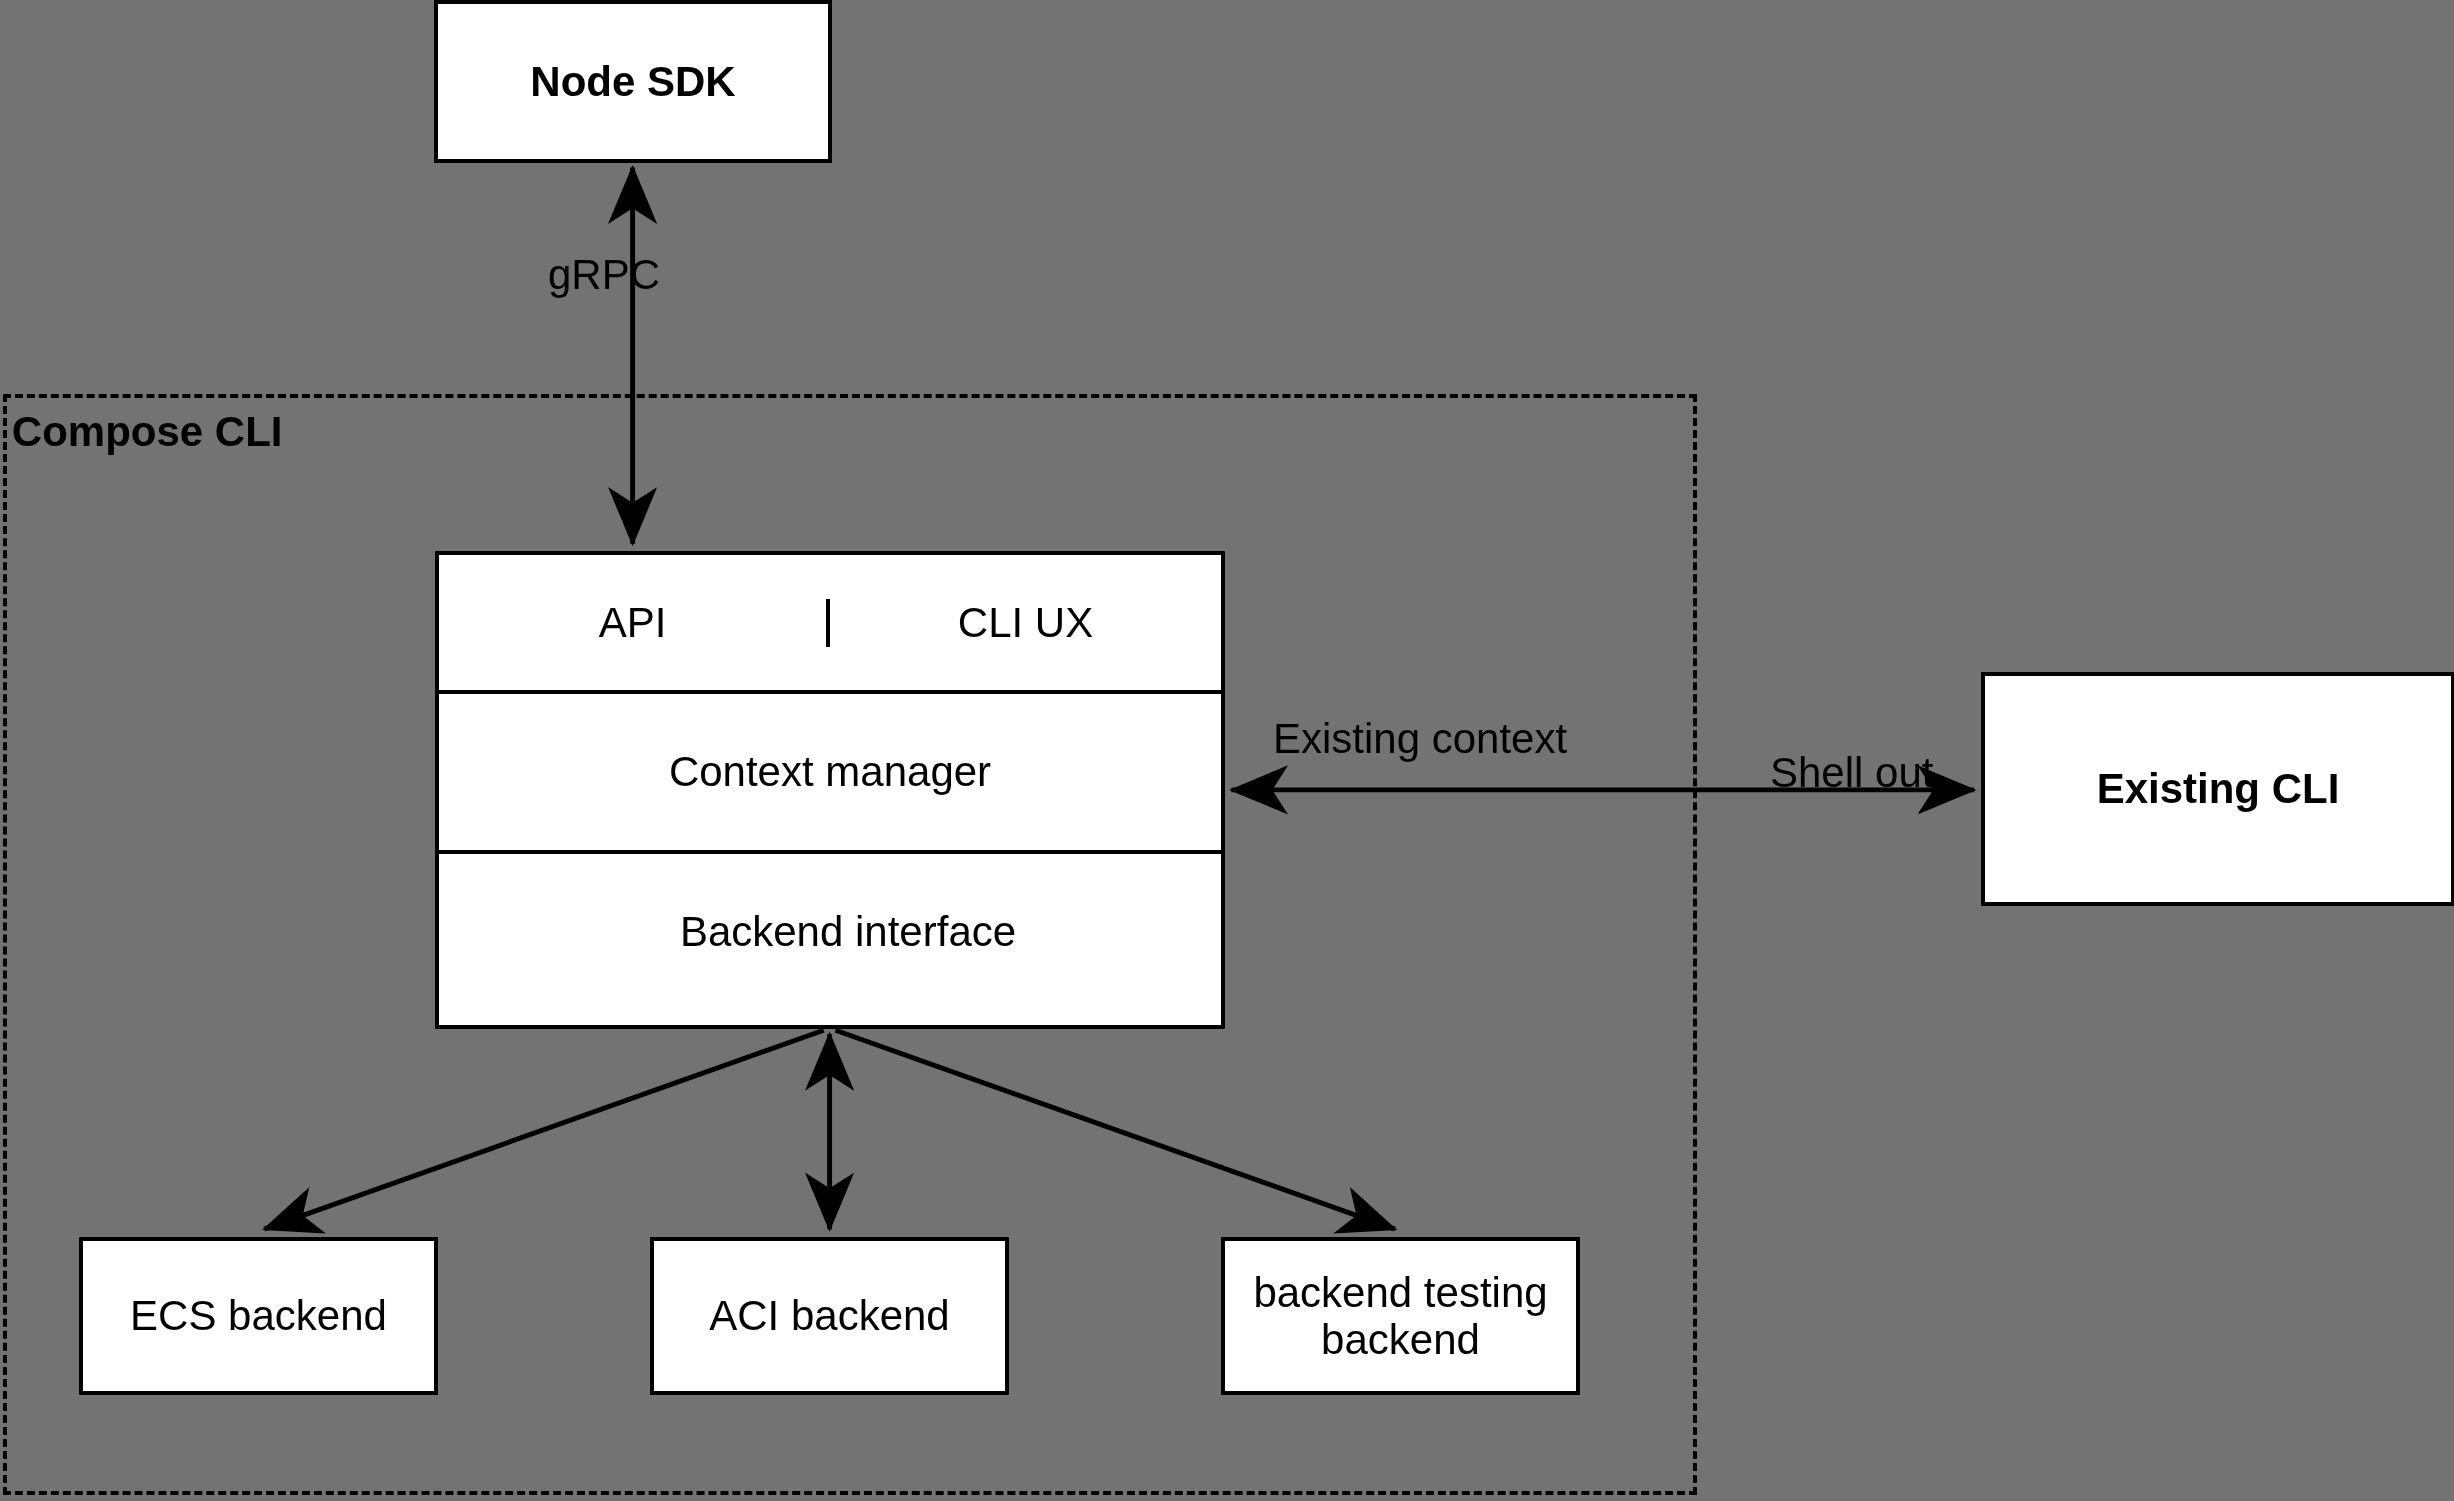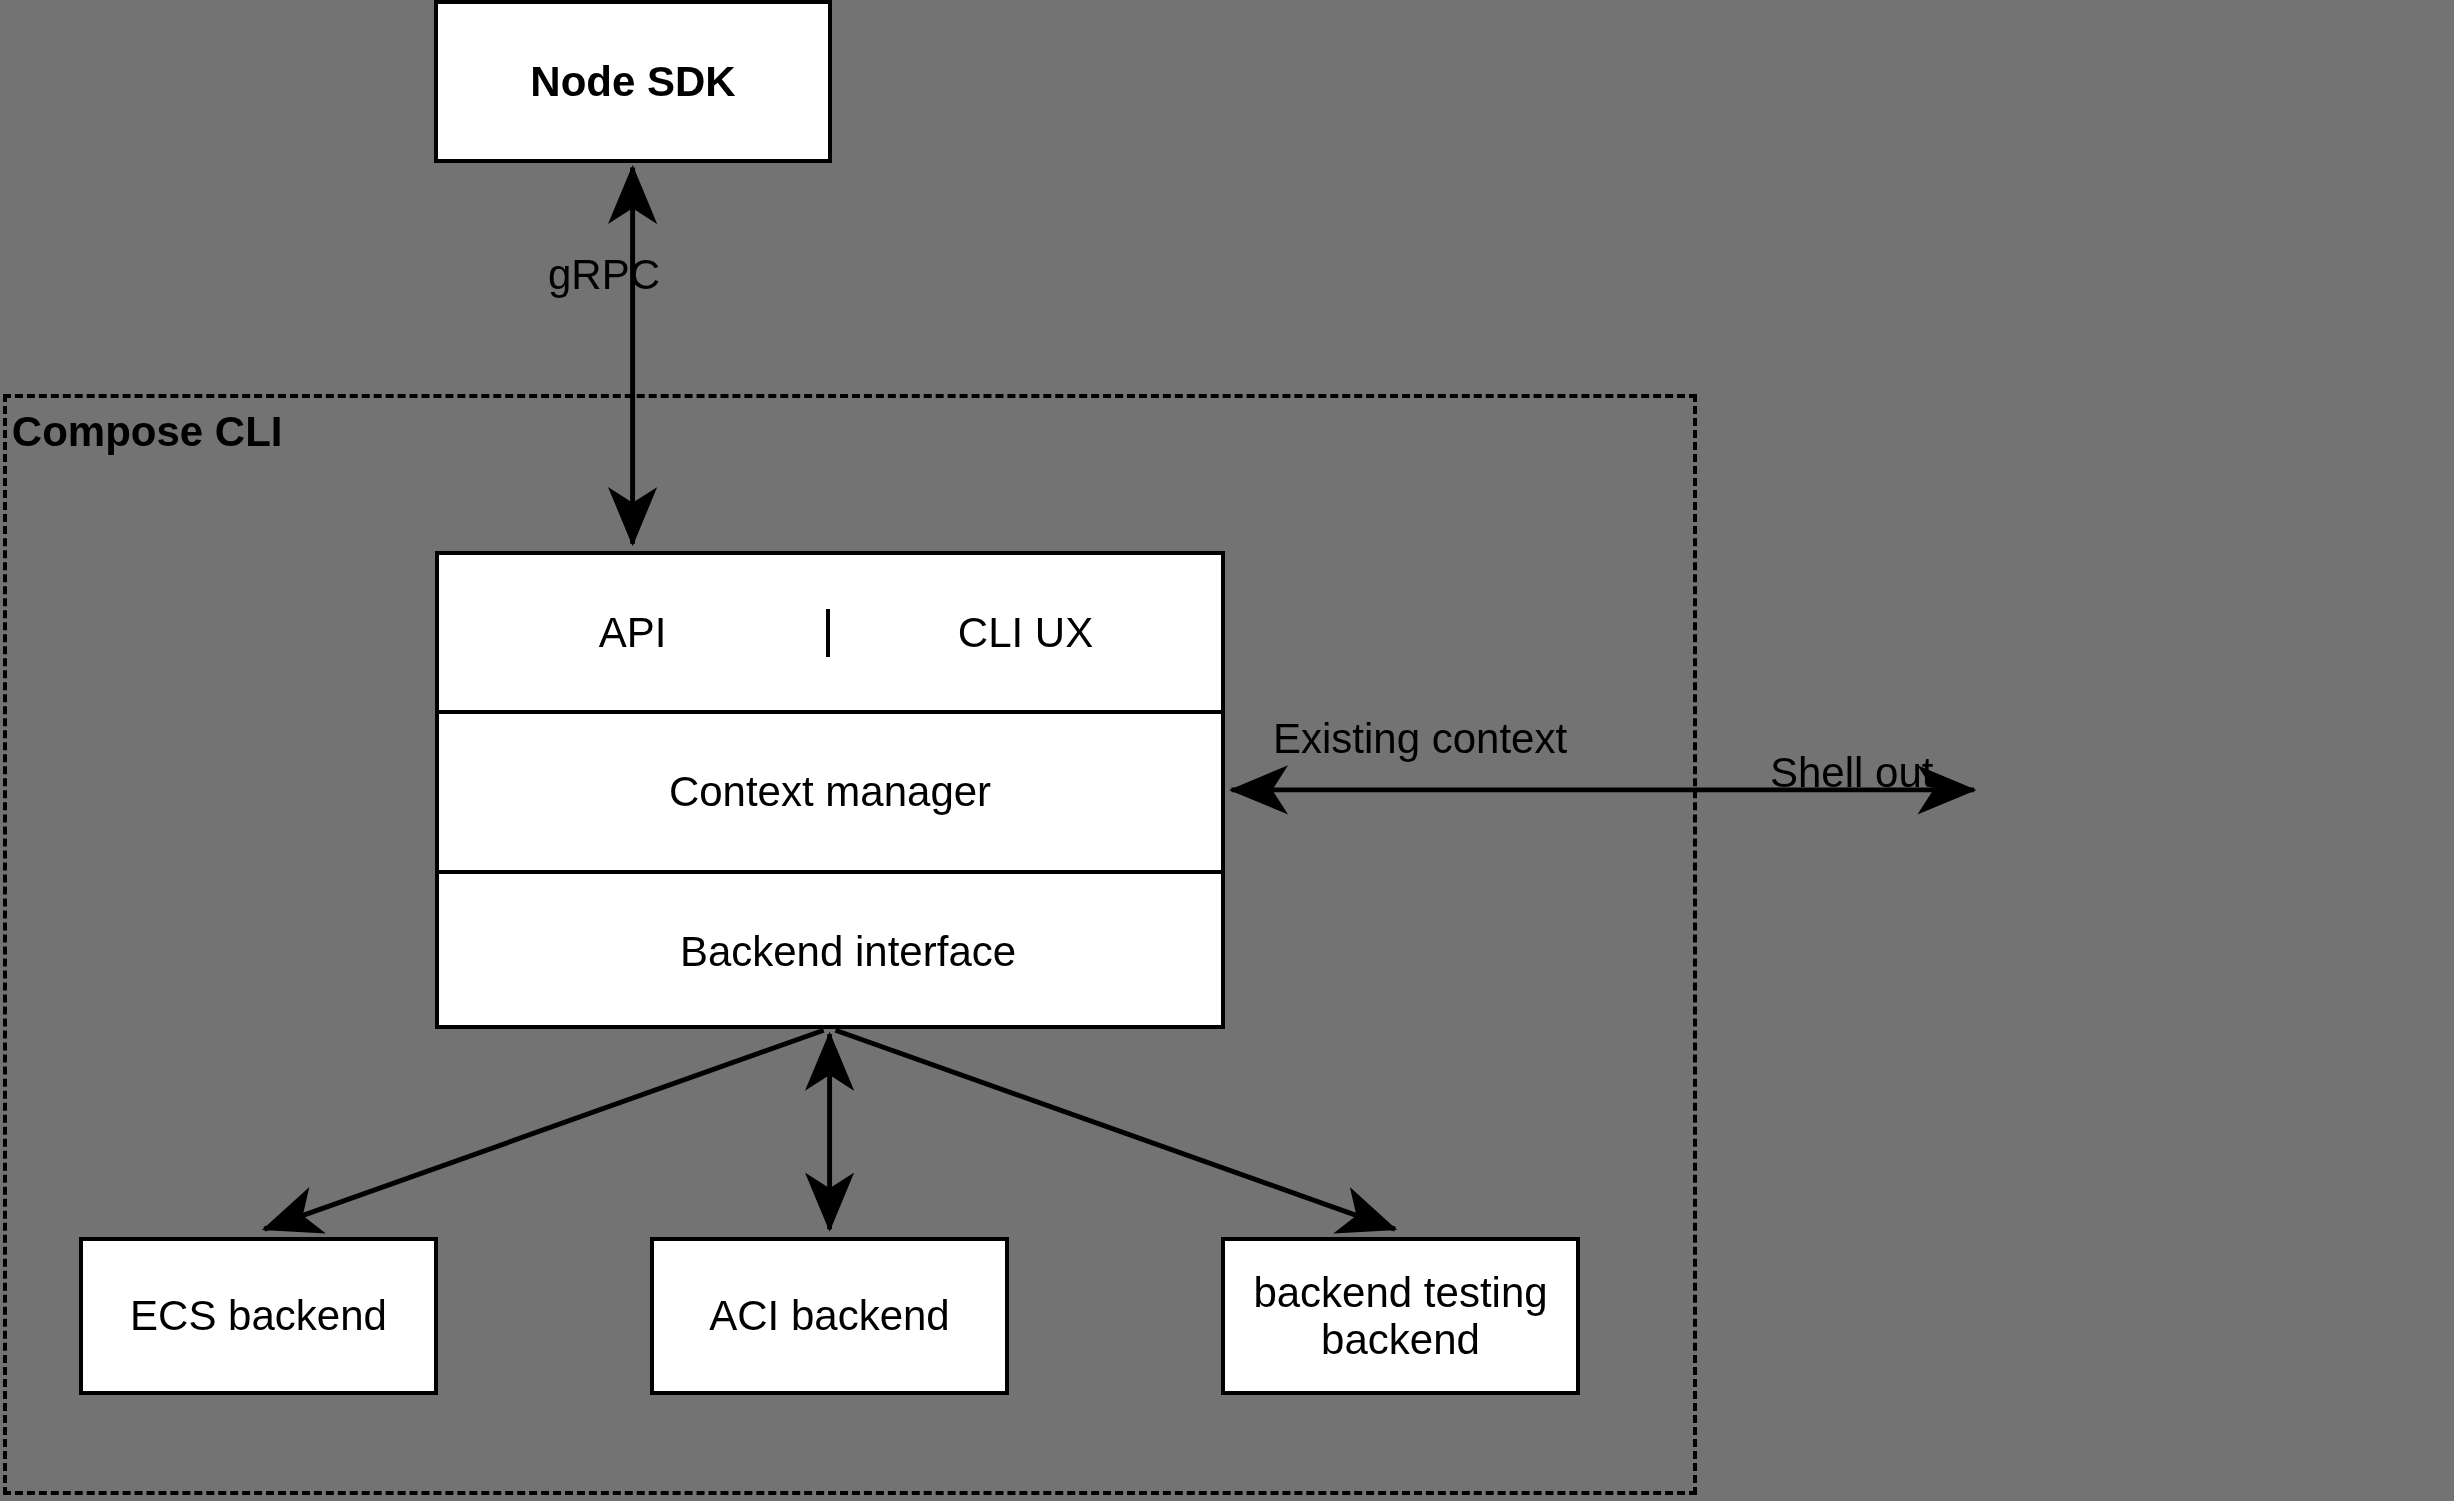--- a/index.html
+++ b/index.html
@@ -76,21 +76,21 @@
     box-sizing: border-box;
     display: flex;
     align-items: center;
     justify-content: center;
     color: #000000;
     font-size: 42px;
     font-family: "Liberation Sans", sans-serif;
     flex: 0 0 auto;
   }
   #core-row-top {
-    height: 159px;
+    height: 139px;
     border-bottom: 4.9px solid #000000;
     display: flex;
     flex-direction: row;
     padding: 0;
   }
   .core-half {
     box-sizing: border-box;
     flex: 1 1 50%;
     display: flex;
     align-items: center;
@@ -169,20 +169,23 @@
       <span>Context manager</span>
     </div>
     <div class="core-row" id="core-row-backend">
       <span>Backend interface</span>
     </div>
   </div>
 
   <div class="edge-label" id="label-existing-context">Existing context</div>
   <div class="edge-label" id="label-shell-out">Shell out</div>
 
+  <div class="node bold" id="existing-cli">
+    <span>Existing CLI</span>
+  </div>
 
   <div class="node" id="ecs-backend">
     <span>ECS backend</span>
   </div>
 
   <div class="node" id="aci-backend">
     <span>ACI backend</span>
   </div>
 
   <div class="node" id="example-backend">

